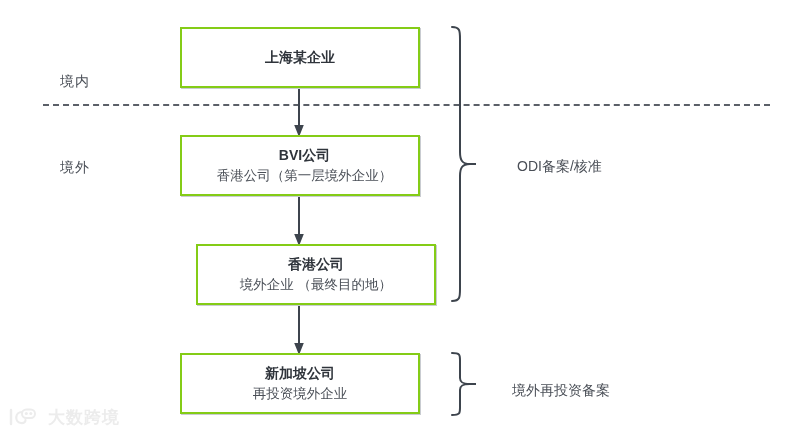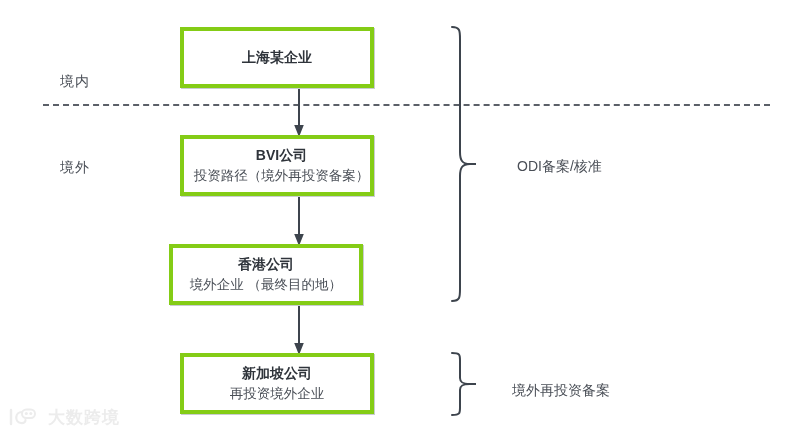--- a/index.html
+++ b/index.html
@@ -37,23 +37,23 @@
     top: 104px;
     width: 727px;
     height: 0;
     border-top: 2px dashed #5b6068;
   }
 
   
   .entity-box {
     position: absolute;
     box-sizing: border-box;
-    width: 194px;
+    width: 240px;
     background: #ffffff;
-    border: 4px solid #84cc16;
+    border: 2px solid #84cc16;
     box-shadow: 1px 1px 0 0 #c9ccd1;
     display: flex;
     flex-direction: column;
     align-items: center;
     justify-content: center;
     z-index: 3;
   }
   .entity-title {
     font-size: 14px;
     font-weight: bold;
@@ -64,21 +64,21 @@
   .entity-sub {
     font-size: 13.5px;
     color: #4a4f57;
     line-height: 1.35;
     white-space: nowrap;
     margin-top: 2px;
   }
 
   #box-shanghai  { left: 180px; top: 27px;  height: 61px; }
   #box-bvi       { left: 180px; top: 135px; height: 61px; padding-left: 9px; }
-  #box-hongkong  { left: 169px; top: 244px; height: 61px; }
+  #box-hongkong  { left: 196px; top: 244px; height: 61px; }
   #box-singapore { left: 180px; top: 353px; height: 61px; }
 
   
   .connector {
     position: absolute;
     left: 292px;
     width: 14px;
     z-index: 1;
   }
   #conn-1 { top: 88px;  height: 49px; }
@@ -137,21 +137,21 @@
     <div class="entity-title">上海某企业</div>
   </div>
 
   <svg class="connector" id="conn-1" viewBox="0 0 14 49" preserveAspectRatio="none">
     <line x1="7" y1="0" x2="7" y2="40" stroke="#3d444d" stroke-width="2"></line>
     <polygon points="7,49 2.2,37 11.8,37" fill="#3d444d"></polygon>
   </svg>
 
   <div class="entity-box" id="box-bvi">
     <div class="entity-title">BVI公司</div>
-    <div class="entity-sub">投资路径（境外再投资备案）</div>
+    <div class="entity-sub">香港公司（第一层境外企业）</div>
   </div>
 
   <svg class="connector" id="conn-2" viewBox="0 0 14 50" preserveAspectRatio="none">
     <line x1="7" y1="0" x2="7" y2="41" stroke="#3d444d" stroke-width="2"></line>
     <polygon points="7,50 2.2,38 11.8,38" fill="#3d444d"></polygon>
   </svg>
 
   <div class="entity-box" id="box-hongkong">
     <div class="entity-title">香港公司</div>
     <div class="entity-sub">境外企业 （最终目的地）</div>

